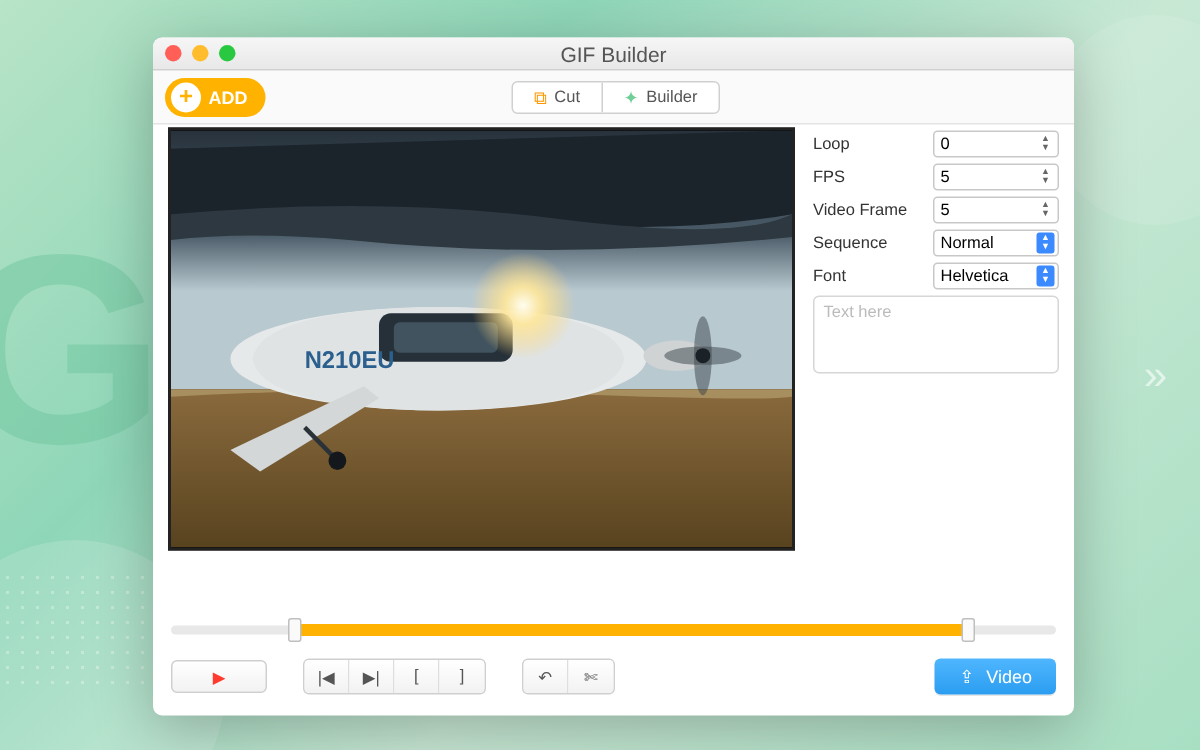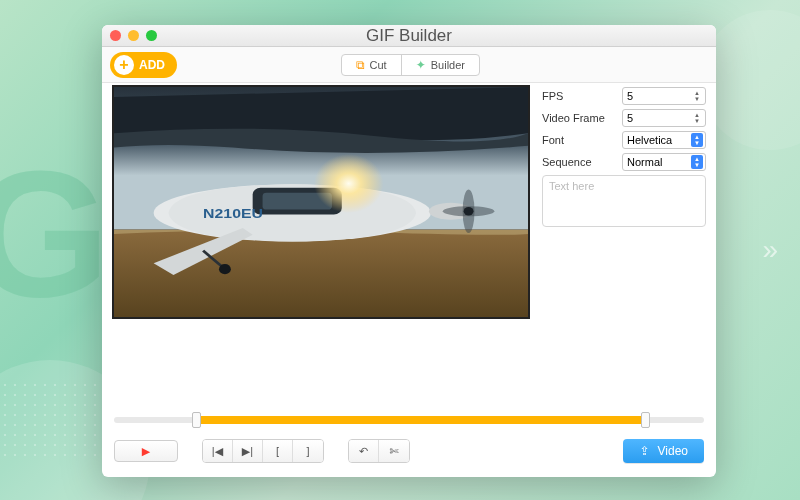--- a/index.html
+++ b/index.html
@@ -35,21 +35,21 @@
   width: 614px; height: 452px;
   background: #fff; border-radius: 6px;
   box-shadow: 0 10px 40px rgba(0,0,0,.25);
   overflow: hidden;
   display: flex; flex-direction: column;
 }
 .titlebar {
   height: 22px; background: linear-gradient(#f6f6f6,#e8e8e8);
   border-bottom: 1px solid #d0d0d0;
   display: flex; align-items: center; position: relative;
-  font-size: 17px; color: #555;
+  font-size: 14px; color: #555;
 }
 .traffic { display: flex; gap: 7px; margin-left: 8px; }
 .tl { width: 11px; height: 11px; border-radius: 50%; }
 .tl.r { background: #ff5f57; } .tl.y { background: #ffbd2e; } .tl.g { background: #28c940; }
 .titlebar .title { position: absolute; left: 0; right: 0; text-align: center; pointer-events:none;}
 .toolbar {
   height: 36px; background: #fafafa; border-bottom: 1px solid #e4e4e4;
   display: flex; align-items: center; padding: 0 8px;
 }
 .add-btn {
@@ -73,21 +73,21 @@
 }
 .seg > div:last-child { border-right: none; }
 .seg .ico { font-size: 12px; }
 .seg .crop { color: #ff9800; }
 .seg .wand { color: #6fcf97; }
 
 .content {
   flex: 1; display: flex; padding: 0 0 0 10px;
 }
 .preview {
-  width: 418px; height: 234px; border: 2px solid #222; background: #000;
+  width: 418px; height: 282px; border: 2px solid #222; background: #000;
   display: flex; align-items: center; justify-content: center; position: relative;
   overflow: hidden; margin-top: 2px; text-align: right;
 }
 .preview svg { width: 100%; height: 100%; display: block; }
 
 .sidebar {
   flex: 1; padding: 4px 10px 0 12px; font-size: 11px;
 }
 .row { display: flex; align-items: center; margin-bottom: 4px; gap: 6px; }
 .row label { width: 74px; color: #333; }
@@ -229,44 +229,51 @@
         <circle cx="358" cy="148" r="5" fill="#1a2127"></circle>
         <line x1="90" y1="195" x2="110" y2="215" stroke="#2a3137" stroke-width="3"></line>
         <circle cx="112" cy="217" r="6" fill="#14181c"></circle>
         <circle cx="230" cy="122" r="70" fill="url(#flare)"></circle>
         <text x="90" y="156" font-family="Arial" font-weight="700" font-size="16" fill="#2a5f8e">N210EU</text>
       </svg>
     </div>
 
     <div class="sidebar">
       <div class="row">
+        <label>Loop</label>
+        <div class="stepper">
+          <span>0</span>
+          <span class="arrows">▲<br>▼</span>
+        </div>
+      </div>
+      <div class="row">
         <label>FPS</label>
         <div class="stepper">
           <span>5</span>
           <span class="arrows">▲<br>▼</span>
         </div>
       </div>
       <div class="row">
         <label>Video Frame</label>
         <div class="stepper">
           <span>5</span>
           <span class="arrows">▲<br>▼</span>
         </div>
       </div>
       <div class="row">
+        <label>Sequence</label>
+        <div class="select blue">
+          <span>Normal</span>
+          <span class="arrows">▲<br>▼</span>
+        </div>
+      </div>
+      <div class="row">
         <label>Font</label>
         <div class="select blue">
           <span>Helvetica</span>
-          <span class="arrows">▲<br>▼</span>
-        </div>
-      </div>
-      <div class="row">
-        <label>Sequence</label>
-        <div class="select blue">
-          <span>Normal</span>
           <span class="arrows">▲<br>▼</span>
         </div>
       </div>
       <div class="textbox">Text here</div>
     </div>
   </div>
 
   <div class="footer">
     <div class="timeline">
       <div class="track">

